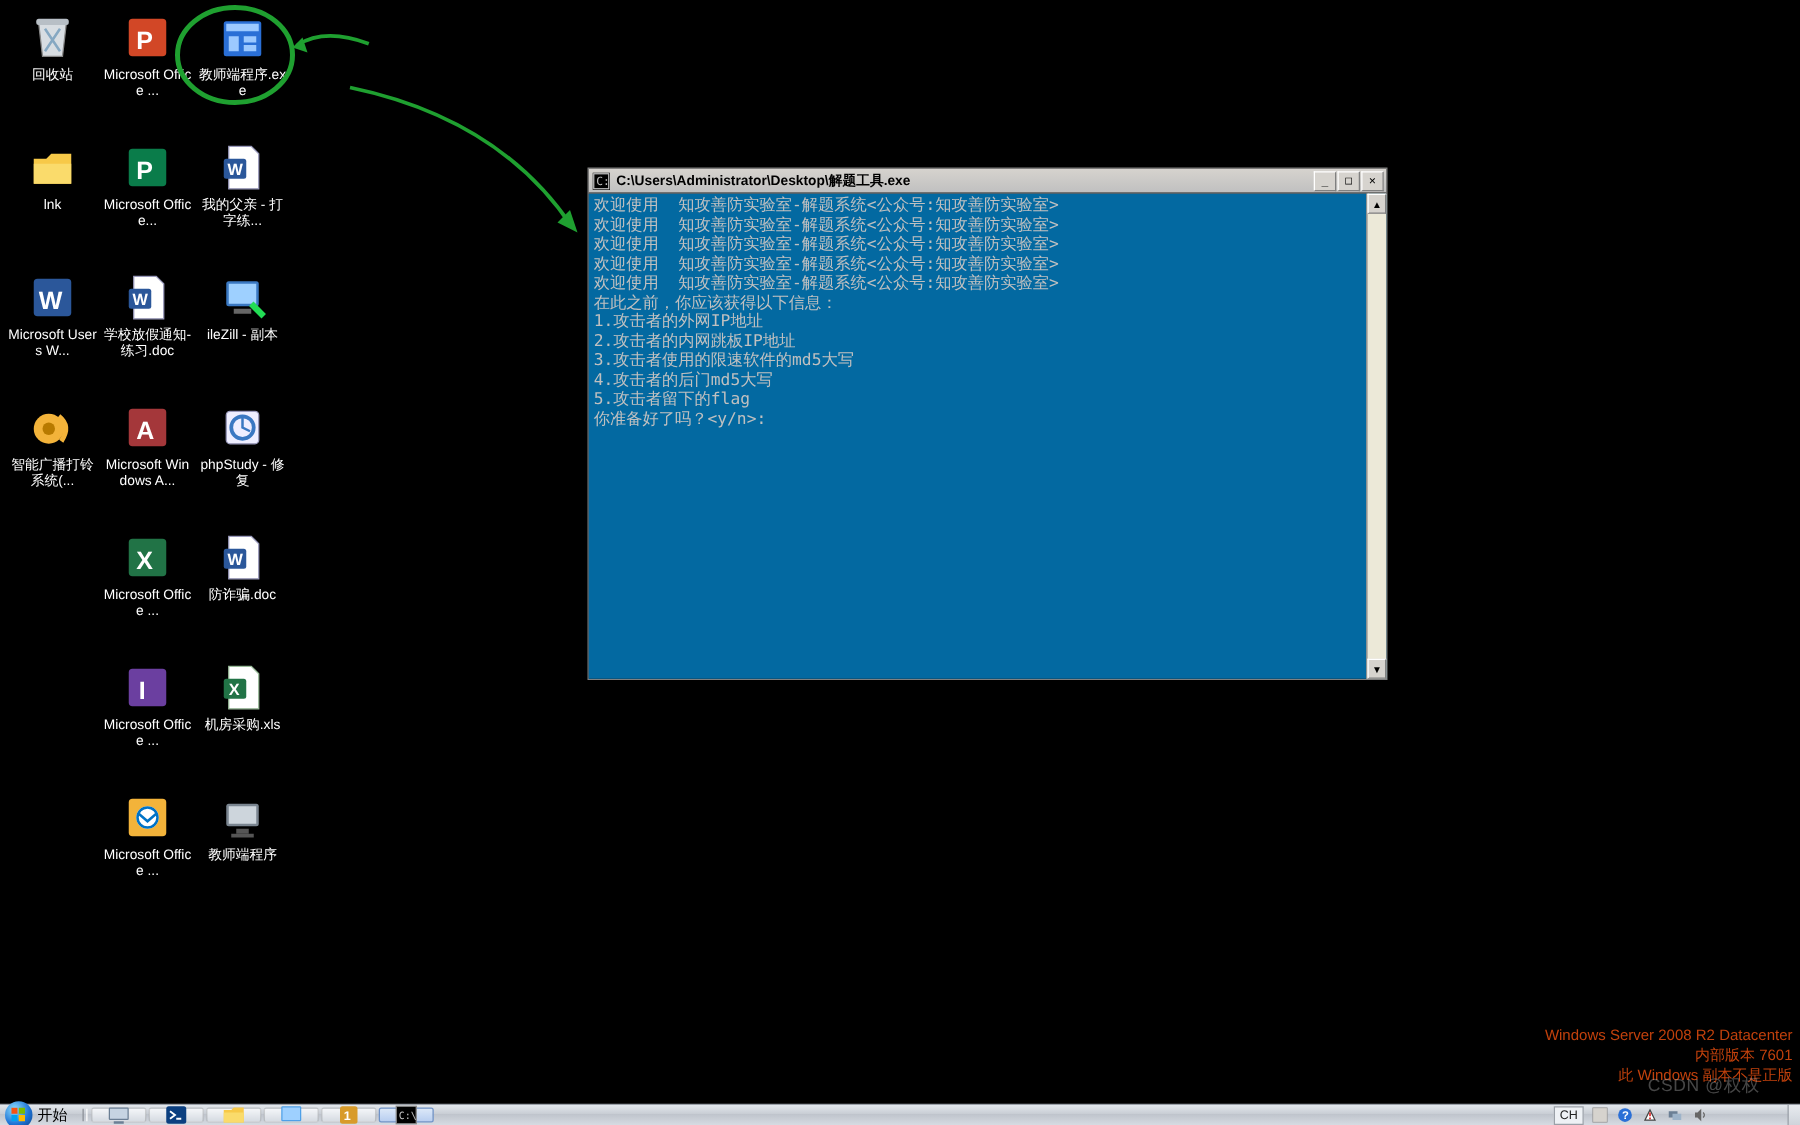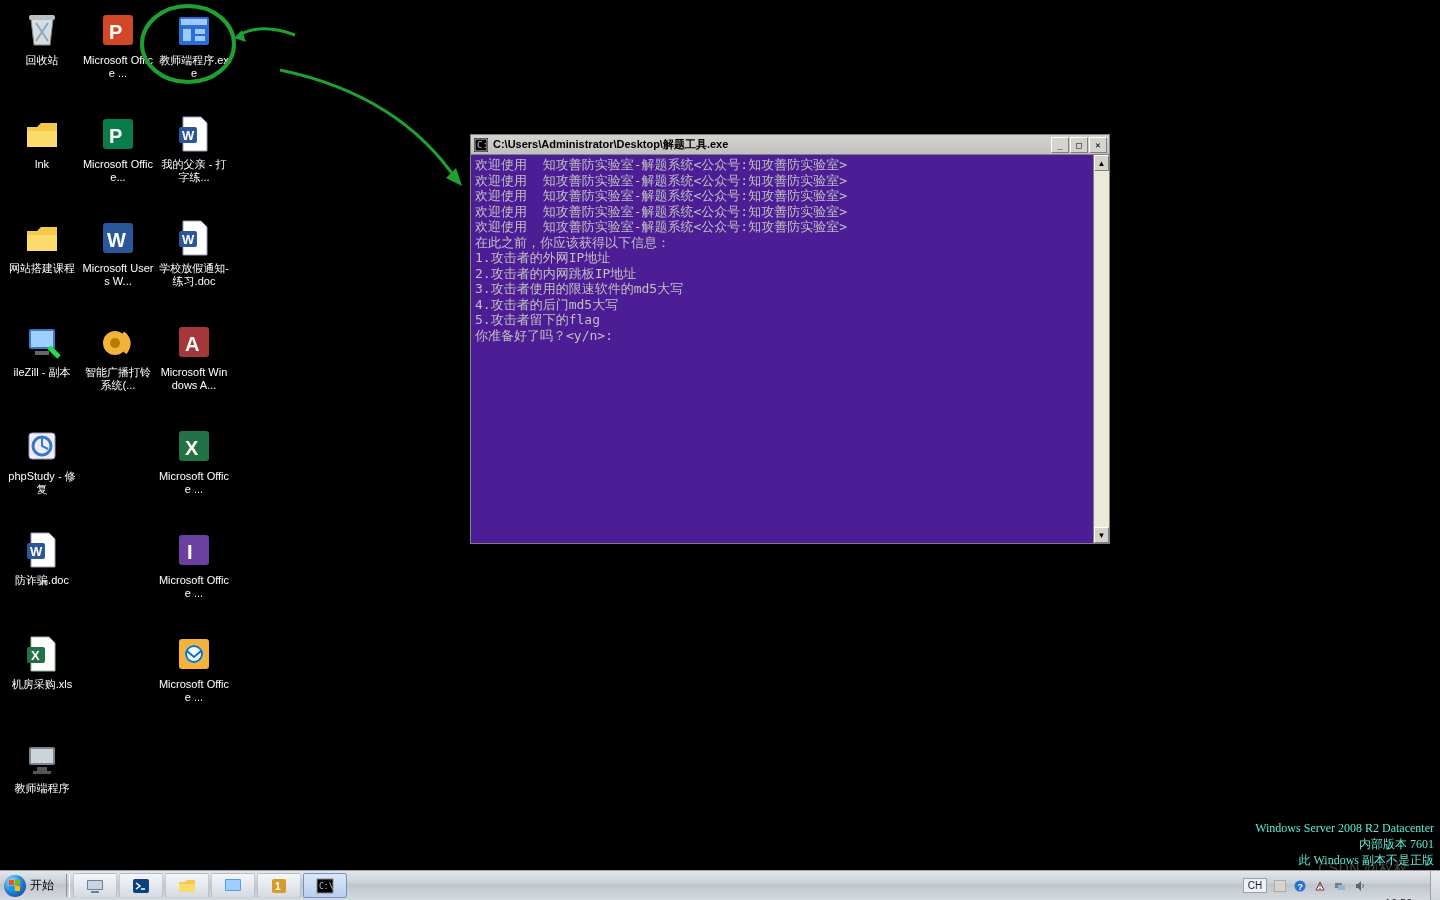--- a/index.html
+++ b/index.html
@@ -93,21 +93,21 @@
     border-right-color: #808080;
     border-bottom-color: #808080;
     display: flex; align-items: center; justify-content: center;
     font-size: 9px; font-family: monospace;
     color: #000;
     margin-left: 1px;
   }
   .console-body {
     flex: 1;
     display: flex;
-    background: #4c1d95;
+    background: #0369a1;
   }
   .console-content {
     flex: 1;
     padding: 2px 4px;
     font-family: "NSimSun", "SimSun", "Consolas", monospace;
     font-size: 13px;
     line-height: 15.5px;
     color: #c0c0c0;
     white-space: pre;
     overflow: hidden;
@@ -128,39 +128,39 @@
     font-size: 8px; color: #000;
   }
   .scroll-track { flex: 1; }
 
   
   .watermark {
     position: absolute;
     right: 6px; bottom: 32px;
     text-align: right;
     font-size: 12px;
-    color: #5eead4;
+    color: #c2410c;
     line-height: 16px;
-    font-family: Liberation Serif, serif;
+    font-family: Liberation Sans, sans-serif;
   }
 
   .csdn-mark {
     position: absolute;
     right: 32px; bottom: 22px;
     font-size: 14px;
     color: rgba(200,200,200,0.35);
     font-family: Tahoma, sans-serif;
     letter-spacing: 0.5px;
   }
 
   
   .taskbar {
     position: absolute;
     left: 0; right: 0; bottom: 0;
-    height: 30px;
+    height: 17px;
     background: linear-gradient(#e3e7ec, #c8cdd4 45%, #bfc4cc 46%, #d6dbe2);
     border-top: 1px solid #9aa0a8;
     display: flex;
     align-items: stretch;
   }
   .start-btn {
     display: flex; align-items: center;
     padding: 0 10px 0 4px;
     gap: 4px;
     cursor: pointer;
@@ -270,29 +270,20 @@
       </div>
       <div class="desktop-icon">
         <div class="glyph">
           <svg width="42" height="42" viewBox="0 0 42 42">
             <path d="M10 4 L28 4 L34 10 L34 38 L10 38 Z" fill="#fff" stroke="#99b"></path>
             <rect x="6" y="14" width="18" height="16" rx="2" fill="#2b579a"></rect>
             <text x="9" y="27" font-size="13" fill="#fff" font-weight="bold">W</text>
           </svg>
         </div>
         <div class="label">我的父亲 - 打字练...</div>
-      </div>
-      <div class="desktop-icon">
-        <div class="glyph">
-          <svg width="42" height="42" viewBox="0 0 42 42">
-            <path d="M6 14 L16 14 L20 10 L36 10 L36 34 L6 34 Z" fill="#f7c948"></path>
-            <rect x="6" y="18" width="30" height="16" fill="#fadb6b"></rect>
-          </svg>
-        </div>
-        <div class="label">网站搭建课程</div>
       </div>
       <div class="desktop-icon">
         <div class="glyph">
           <svg width="42" height="42" viewBox="0 0 42 42">
             <rect x="6" y="6" width="30" height="30" rx="3" fill="#2b579a"></rect>
             <text x="10" y="30" font-size="20" fill="#fff" font-weight="bold">W</text>
           </svg>
         </div>
         <div class="label">Microsoft Users W...</div>
       </div>

